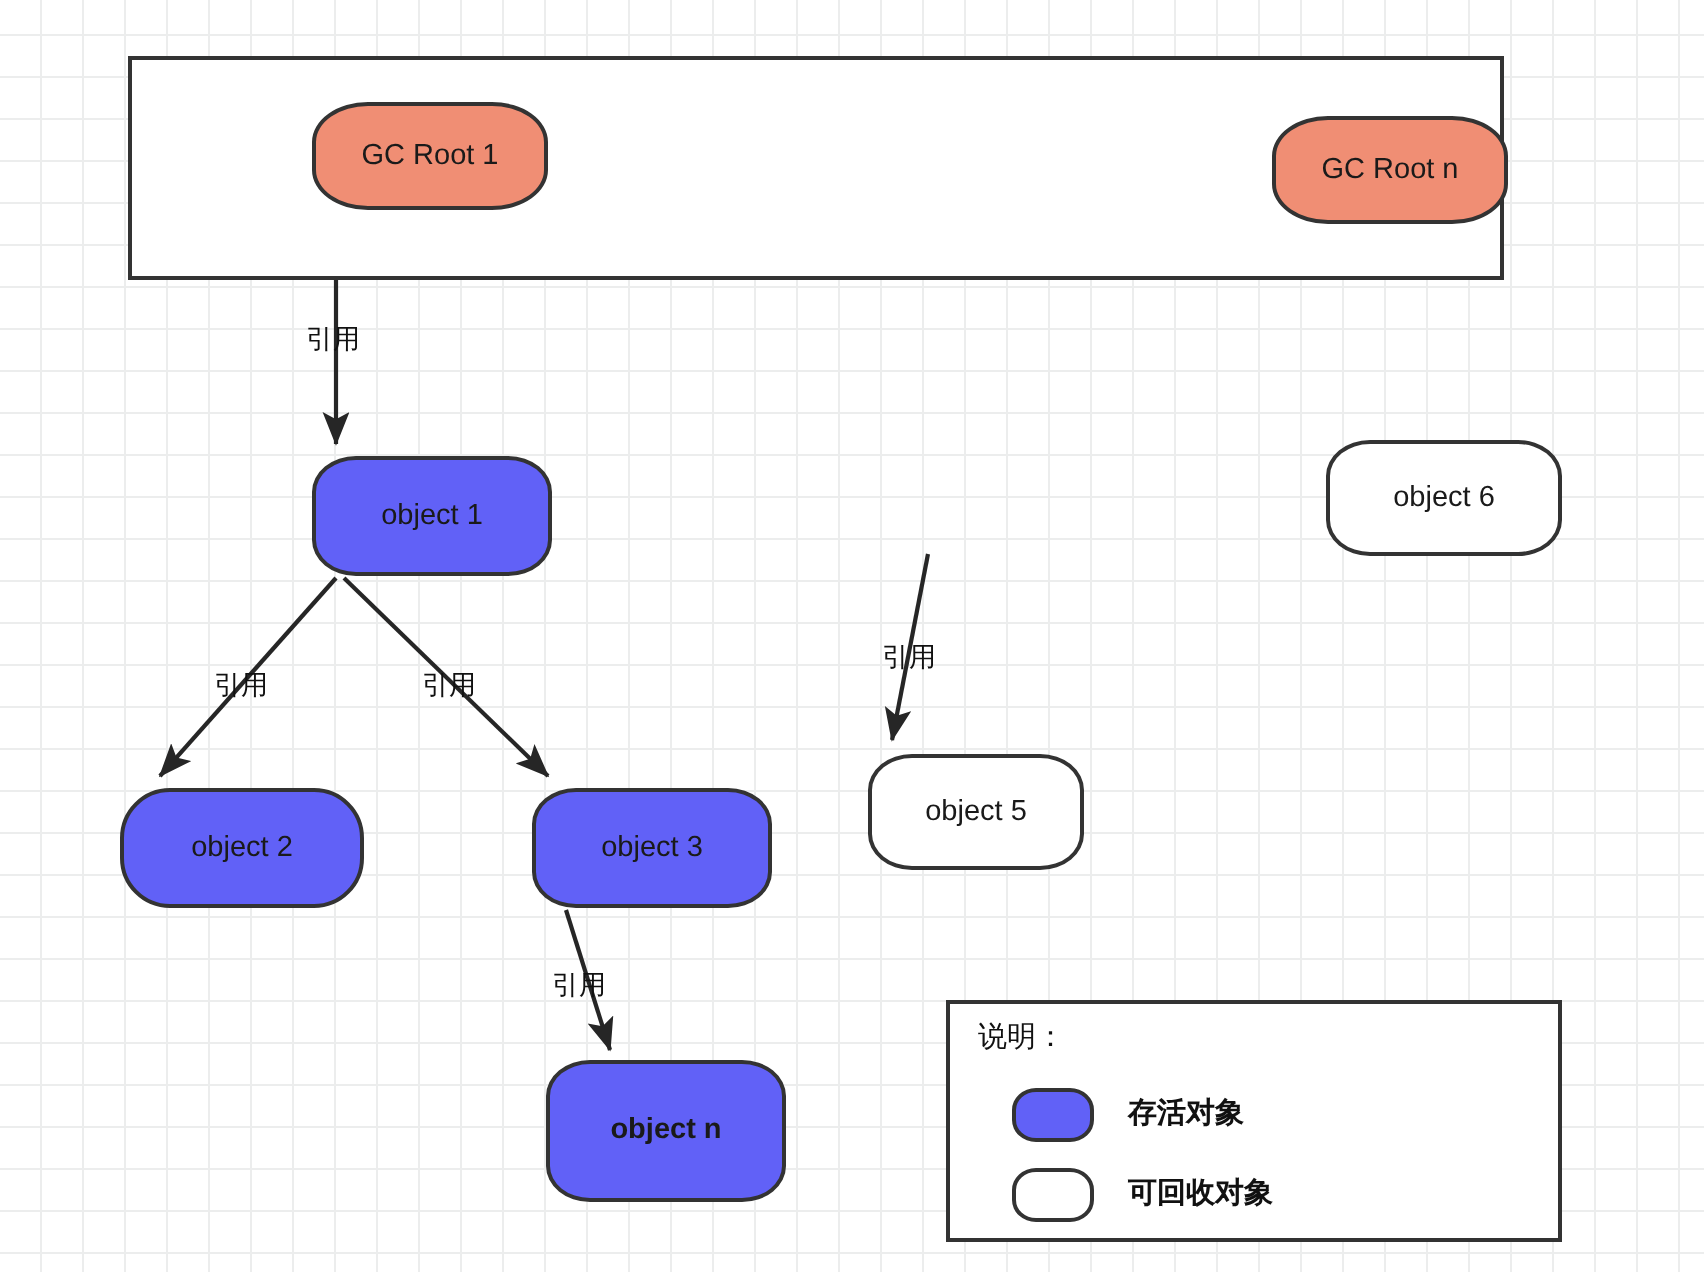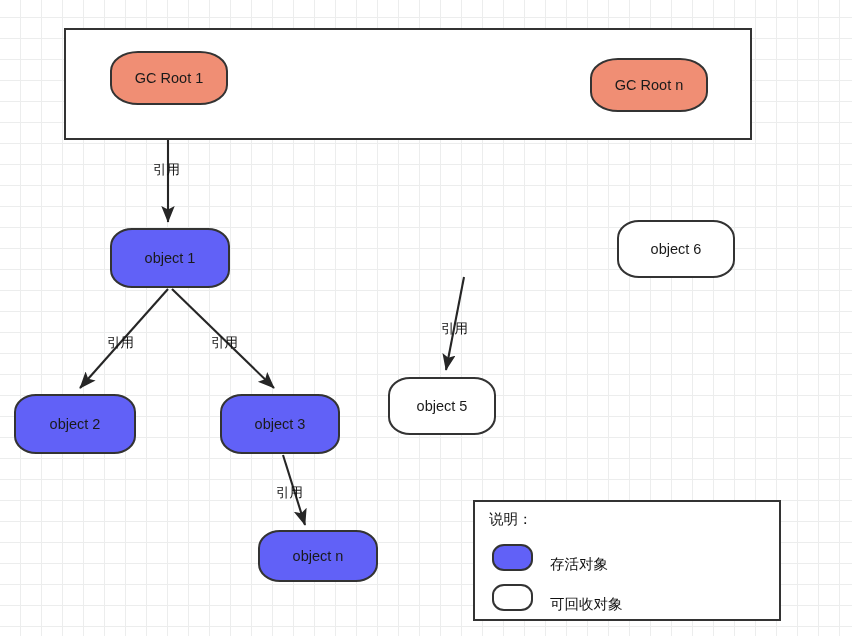--- a/index.html
+++ b/index.html
@@ -35,20 +35,21 @@
     box-sizing: border-box;
     display: flex;
     align-items: center;
     justify-content: center;
     border: 2.5px solid #333333;
     color: #1a1a1a;
     font-size: 14.5px;
     line-height: 1;
     white-space: nowrap;
     z-index: 3;
+    margin-left: 46px;
   }
   .node.root {
     background: #f08E74;
     border-radius: 28px / 20px;
   }
   .node.live {
     background: #6161F7;
     border-radius: 22px / 18px;
   }
   .node.dead {
@@ -86,23 +87,24 @@
   .legend-title {
     position: absolute;
     left: 14px;
     top: 10px;
     font-size: 14.5px;
     color: #111111;
     line-height: 1;
   }
   .legend-row {
     position: absolute;
-    left: 17px;
+    left: 31px;
     display: flex;
-    align-items: flex-end;
+    align-items: center;
+    font-weight: bold;
   }
   .legend-row.r0 { top: 42px; }
   .legend-row.r1 { top: 82px; }
   .legend-swatch {
     width: 41px;
     height: 27px;
     box-sizing: border-box;
     border: 2.5px solid #333333;
     border-radius: 12px / 11px;
   }
@@ -141,27 +143,27 @@
   <div class="node root" style="left:110px; top:51px; width:118px; height:54px;">
     <span>GC Root 1</span>
   </div>
   <div class="node root" style="left:590px; top:58px; width:118px; height:54px;">
     <span>GC Root n</span>
   </div>
 
   <div class="node live" style="left:110px; top:228px; width:120px; height:60px;">
     <span>object 1</span>
   </div>
-  <div class="node live" style="left:14px; top:394px; width:122px; height:60px;">
+  <div class="node live" style="left:14px; top:394px; width:122px; height:60px;border-radius:25px;">
     <span>object 2</span>
   </div>
   <div class="node live" style="left:220px; top:394px; width:120px; height:60px;">
     <span>object 3</span>
   </div>
-  <div class="node live" style="left:258px; top:530px; width:120px; height:52px;">
+  <div class="node live" style="left:227px; top:530px; width:120px; height:71px;font-weight:bold;">
     <span>object n</span>
   </div>
   <div class="node dead" style="left:388px; top:377px; width:108px; height:58px;">
     <span>object 5</span>
   </div>
   <div class="node dead" style="left:617px; top:220px; width:118px; height:58px;">
     <span>object 6</span>
   </div>
 
   <div class="edge-label" style="left:153px; top:163px;">引用</div>

